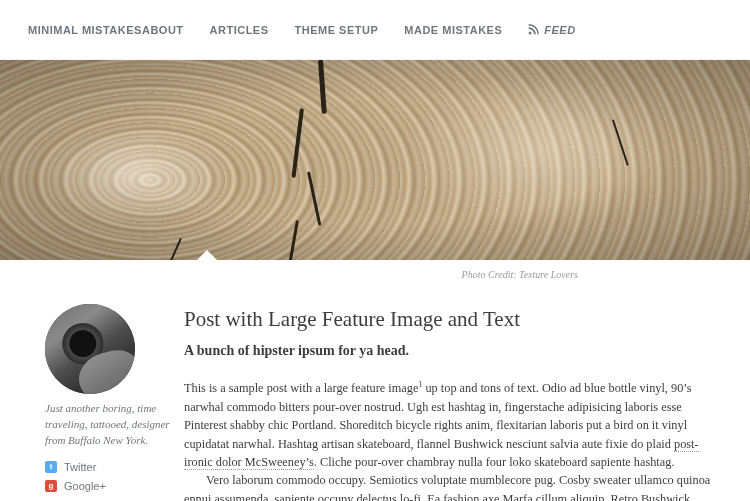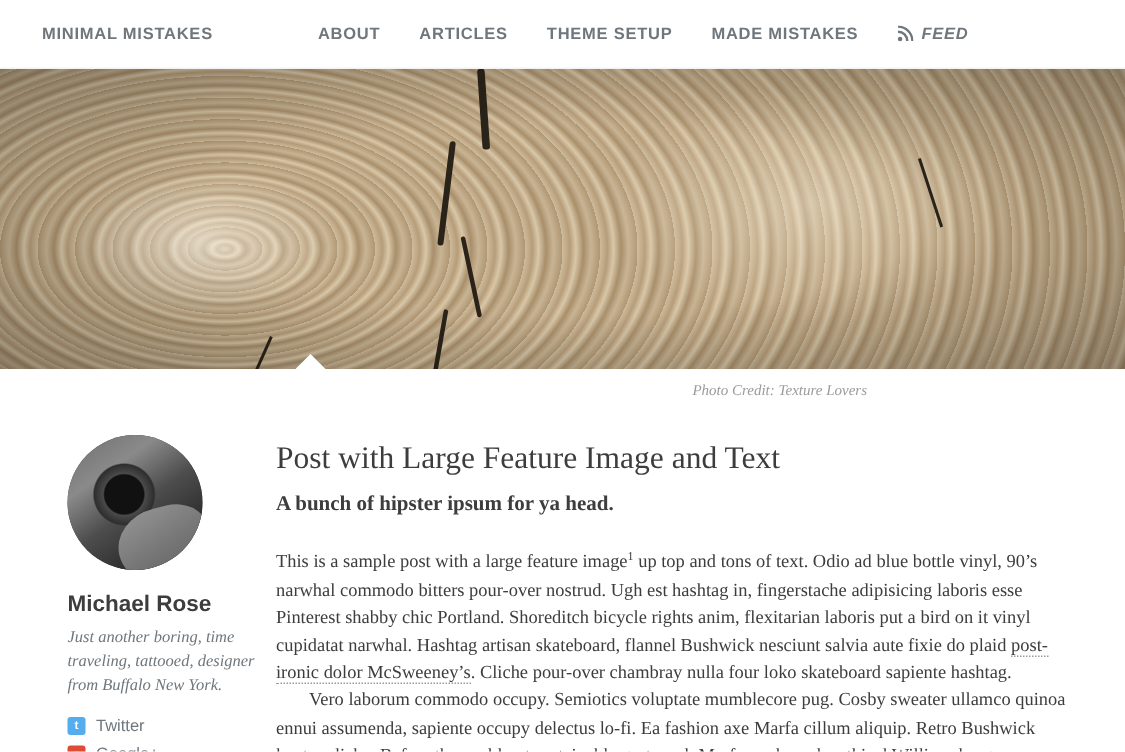--- a/index.html
+++ b/index.html
@@ -10,40 +10,39 @@
     width: 750px;
     height: 501px;
     overflow: hidden;
     background: #ffffff;
     font-family: "Liberation Sans", sans-serif;
     color: #3d3d3d;
   }
 
   
   .masthead {
-    height: 46px;
+    height: 60px;
     background: #ffffff;
     border-bottom: 1px solid #f2f3f3;
     display: flex;
     align-items: center;
     padding: 0 28px;
     box-sizing: border-box;
   }
   .site-title {
     font-size: 11px;
     font-weight: 700;
     letter-spacing: 0.5px;
     color: #6f777d;
     text-transform: uppercase;
     white-space: nowrap;
   }
   .nav {
     display: flex;
     align-items: center;
-    margin-left: 70px;
     gap: 26px;
   }
   .nav-item {
     font-size: 11px;
     font-weight: 700;
     letter-spacing: 0.5px;
     color: #6f777d;
     text-transform: uppercase;
     white-space: nowrap;
     cursor: pointer;
@@ -264,21 +263,20 @@
   <span class="hero-caption">Photo Credit: Texture Lovers</span>
 </div>
 
 <div class="page">
 
   <aside class="sidebar">
     <div class="avatar">
       <div class="avatar-photo"></div>
       <div class="avatar-hand"></div>
     </div>
-    <div class="author-name">Michael Rose</div>
     <div class="author-bio">Just another boring, time traveling, tattooed, designer from Buffalo New York.</div>
     <div class="author-links">
       <div class="author-link">
         <span class="sq-icon ic-twitter">t</span>
         <span>Twitter</span>
       </div>
       <div class="author-link">
         <span class="sq-icon ic-google">g</span>
         <span>Google+</span>
       </div>

